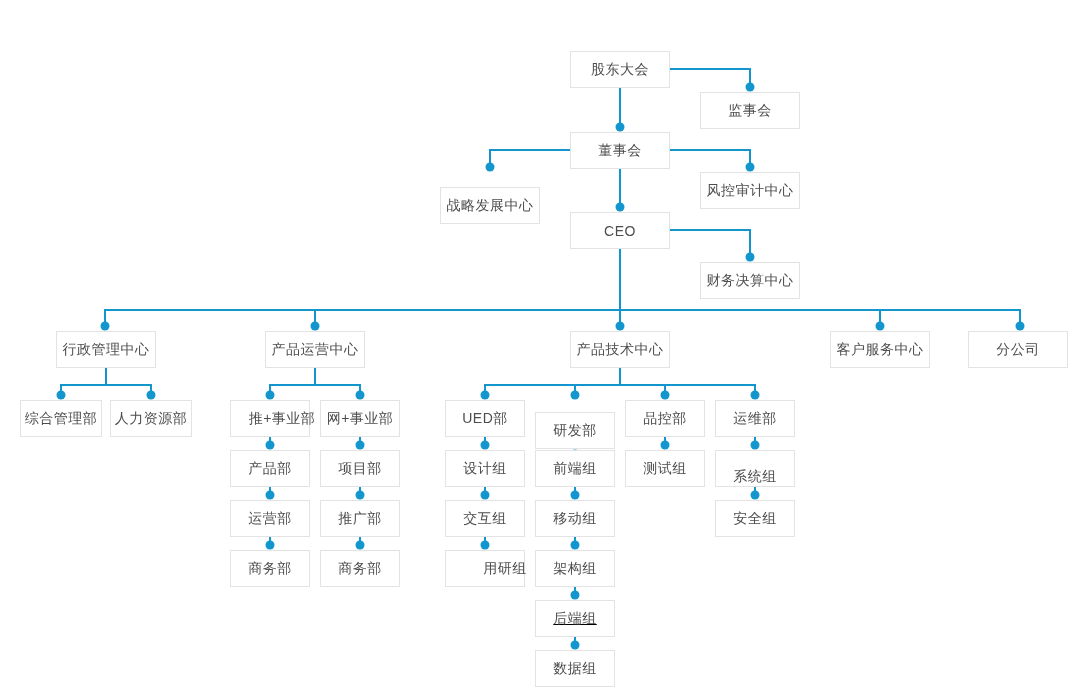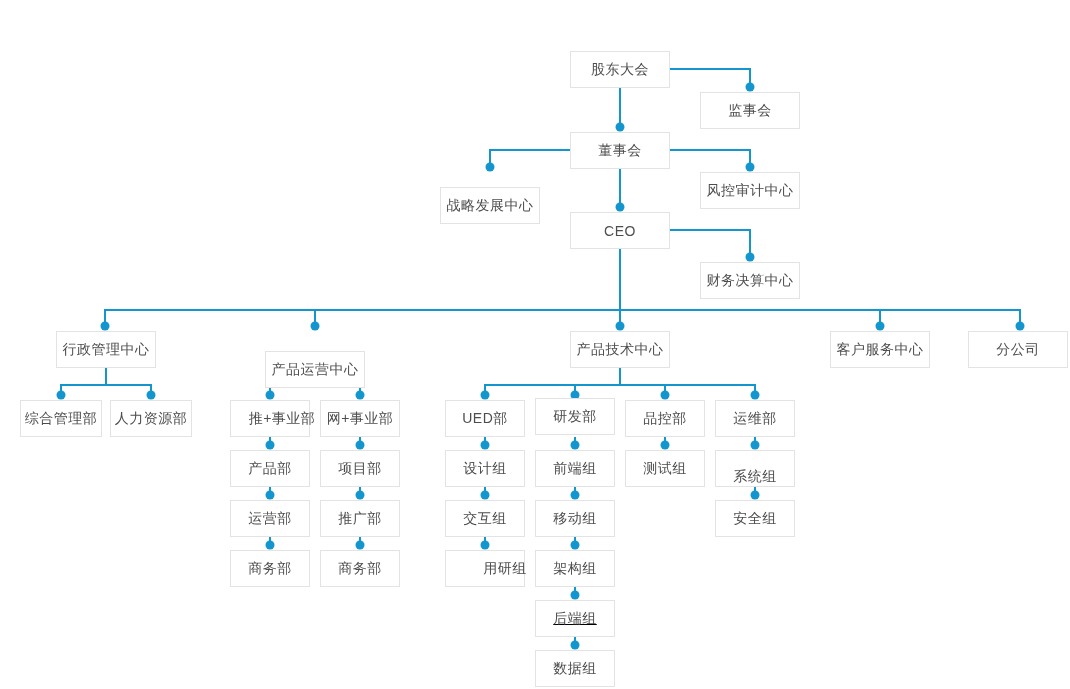--- a/index.html
+++ b/index.html
@@ -133,21 +133,21 @@
     </div>
     <div class="node" style="left: 570px; top: 212px; width: 100px; height: 37px;">
       <span>CEO</span>
     </div>
     <div class="node" style="left: 700px; top: 262px; width: 100px; height: 37px;">
       <span>财务决算中心</span>
     </div>
     <div class="node" style="left: 56px; top: 331px; width: 100px; height: 37px;">
       <span>行政管理中心</span>
     </div>
-    <div class="node" style="left: 265px; top: 331px; width: 100px; height: 37px; margin-top: 20px;">
+    <div class="node" style="left: 265px; top: 331px; width: 100px; height: 37px;">
       <span>产品运营中心</span>
     </div>
     <div class="node" style="left: 570px; top: 331px; width: 100px; height: 37px;">
       <span>产品技术中心</span>
     </div>
     <div class="node" style="left: 830px; top: 331px; width: 100px; height: 37px;">
       <span>客户服务中心</span>
     </div>
     <div class="node" style="left: 968px; top: 331px; width: 100px; height: 37px;">
       <span>分公司</span>
@@ -178,21 +178,21 @@
     </div>
     <div class="node" style="left: 230px; top: 550px; width: 80px; height: 37px;">
       <span>商务部</span>
     </div>
     <div class="node" style="left: 320px; top: 550px; width: 80px; height: 37px;">
       <span>商务部</span>
     </div>
     <div class="node" style="left: 445px; top: 400px; width: 80px; height: 37px;">
       <span>UED部</span>
     </div>
-    <div class="node" style="left: 535px; top: 398px; width: 80px; height: 37px;">
+    <div class="node" style="left: 535px; top: 412px; width: 80px; height: 37px;">
       <span>研发部</span>
     </div>
     <div class="node" style="left: 625px; top: 400px; width: 80px; height: 37px;">
       <span>品控部</span>
     </div>
     <div class="node" style="left: 715px; top: 400px; width: 80px; height: 37px;">
       <span>运维部</span>
     </div>
     <div class="node" style="left: 445px; top: 450px; width: 80px; height: 37px;">
       <span>设计组</span>

